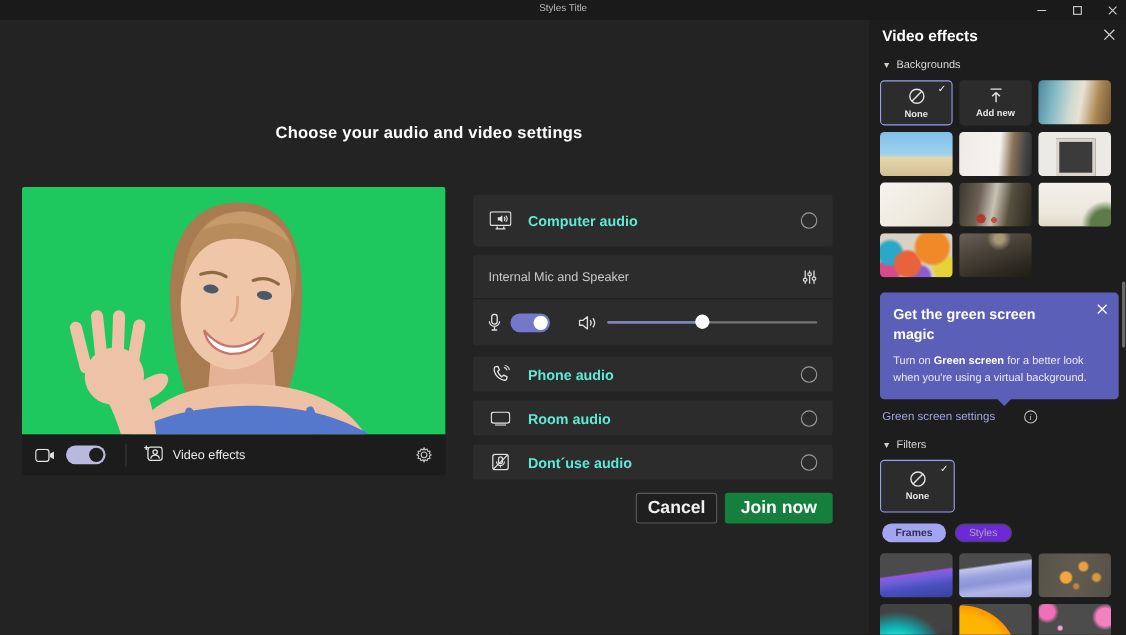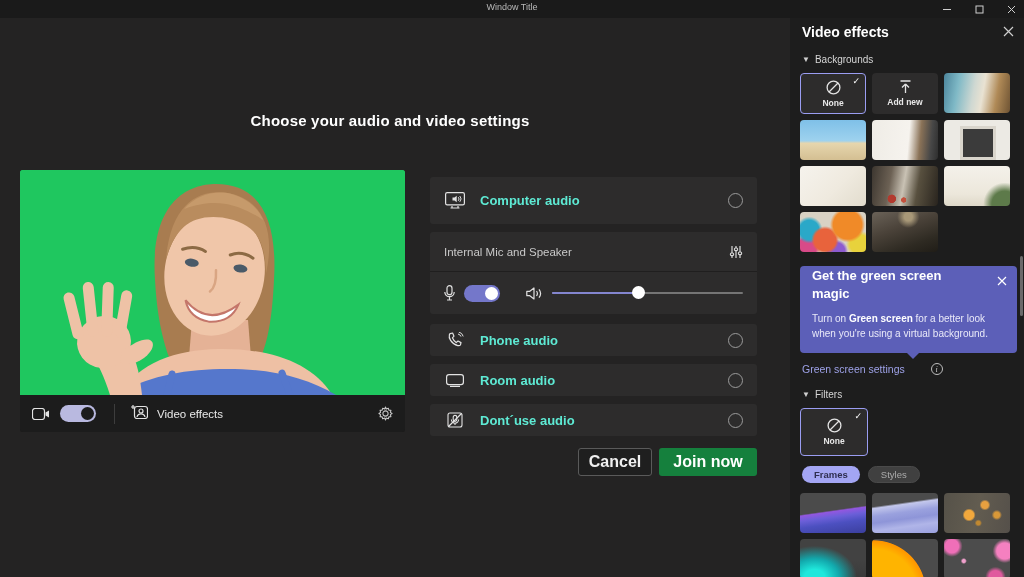--- a/index.html
+++ b/index.html
@@ -88,47 +88,47 @@
   .bg-balloons { background:radial-gradient(circle at 72% 32%, #f08a28 0 26%, transparent 32%), radial-gradient(circle at 38% 70%, #e8633c 0 22%, transparent 28%), radial-gradient(circle at 14% 45%, #2aa8c8 0 16%, transparent 22%), radial-gradient(circle at 55% 98%, #8c5bd0 0 16%, transparent 22%), radial-gradient(circle at 90% 80%, #e8d23c 0 14%, transparent 20%), radial-gradient(circle at 10% 90%, #d84a88 0 14%, transparent 20%), #d9d2c4; }
   .bg-dark-landscape { background:radial-gradient(circle at 55% 12%, #a89878 0 8%, transparent 22%), linear-gradient(160deg,#6a6258 0%,#4a4239 40%,#2e2a22 75%,#201d17 100%); }
 
   .f-purple-wave { background:linear-gradient(172deg,#4b4b4b 0 44%,#9257e0 47%,#6b5fd8 58%,#4c50c0 72%,#3b3f9e 100%); }
   .f-lavender-wave { background:linear-gradient(172deg,#4b4b4b 0 28%,#c3c7ec 32%,#9aa1de 48%,#8e95d8 62%,#b0b5e8 78%,#9aa0de 100%); }
   .f-orange-bokeh { background:radial-gradient(circle at 38% 55%, #f2a83c 0 10%, transparent 14%), radial-gradient(circle at 62% 30%, #e8a040 0 7%, transparent 11%), radial-gradient(circle at 80% 55%, #d89838 0 5%, transparent 9%), radial-gradient(circle at 52% 75%, #c08830 0 4%, transparent 8%), linear-gradient(100deg,#565249 0%,#625c50 50%,#55504a 100%); }
   .f-teal-particles { background:radial-gradient(ellipse at 22% 95%, #1fe8dc 0 14%, #12a8ac 34%, transparent 58%), linear-gradient(#424242 0 55%, #3a3a3a 100%); }
   .f-orange-curve { background:radial-gradient(circle at 2% 135%, #ffb400 0 52%, #ff9500 62%, transparent 63%), #4b4b4b; }
   .f-pink-petals { background:radial-gradient(circle at 12% 18%, #ef6fb8 0 10%, transparent 16%), radial-gradient(circle at 92% 30%, #f580c0 0 12%, transparent 18%), radial-gradient(circle at 78% 95%, #e05a9e 0 10%, transparent 16%), radial-gradient(circle at 30% 55%, #f0a0cc 0 3%, transparent 6%), #4c4c4c; }
 
-  .promo { margin-top:14px; width:217px; background:#5c5fb8; border-radius:4px; padding:1px 12px 12px 12px; position:relative; }
+  .promo { margin-top:14px; width:217px; background:#5c5fb8; border-radius:4px; padding:11px 12px 12px 12px; position:relative; }
   .promo-title { font-size:13px; font-weight:700; line-height:1.35; width:160px; }
   .promo-close { position:absolute; top:10px; right:10px; font-size:11px; color:#fff; cursor:pointer; }
   .promo-body { margin-top:9px; font-size:10px; line-height:1.5; color:#e9e9f8; width:190px; }
   .promo-body b { color:#fff; }
   .promo-pointer { position:absolute; bottom:-6px; left:106px; width:0; height:0; border-left:7px solid transparent; border-right:7px solid transparent; border-top:7px solid #5c5fb8; }
 
   .gss-row { display:flex; align-items:flex-end; gap:26px; margin:10px 0 0 2px; }
   .gss-link { font-size:10.5px; color:#9ea2e8; cursor:pointer; }
   .info-icon { width:12px; height:12px; border:1px solid #bdbdbd; border-radius:50%; color:#cfcfcf; font-size:8px; display:flex; align-items:center; justify-content:center; font-family:"Liberation Serif", serif; font-style:italic; cursor:pointer; }
 
   .filters-none { margin-top:2px; }
   .filters-none .tile { width:68px; height:48px; }
   .pill-row { display:flex; gap:8px; margin:10px 0 10px 2px; }
   .pill { height:17px; border-radius:9px; font-size:9.5px; display:flex; align-items:center; padding:0 12px; cursor:pointer; }
   .pill-selected { background:#a3a5f3; color:#2e2e50; font-weight:700; }
-  .pill-plain { background:#404040; color:#ababab; border:1px solid #4a4a4a; }
+  .pill-plain { background:#6d28d9; color:#ababab; border:1px solid #4a4a4a; }
 
   .scrollbar-thumb { position:absolute; right:1px; top:256px; width:3px; height:60px; border-radius:2px; background:#6a6a6a; }
 </style>
 </head>
 <body>
 
 <div class="window">
 
   <div class="titlebar">
-    <div class="titlebar-title">Window Title</div>
+    <div class="titlebar-title">Styles Title</div>
     <div class="win-controls">
       <span class="win-btn">
         <svg width="10" height="10" viewBox="0 0 10 10">
             <line x1="1" y1="5.5" x2="9" y2="5.5" stroke="#cfcfcf" stroke-width="1"></line>
           </svg>
       </span>
       <span class="win-btn">
         <svg width="9" height="9" viewBox="0 0 9 9">
             <rect x="1" y="1" width="7" height="7" fill="none" stroke="#cfcfcf" stroke-width="1"></rect>
           </svg>

